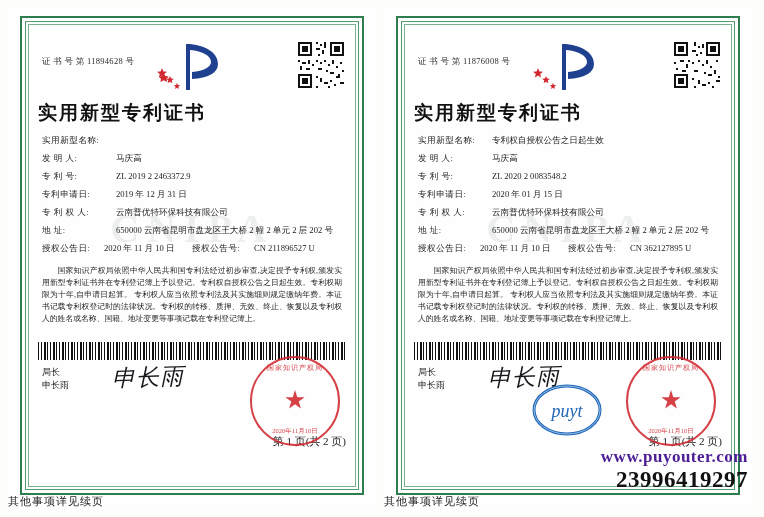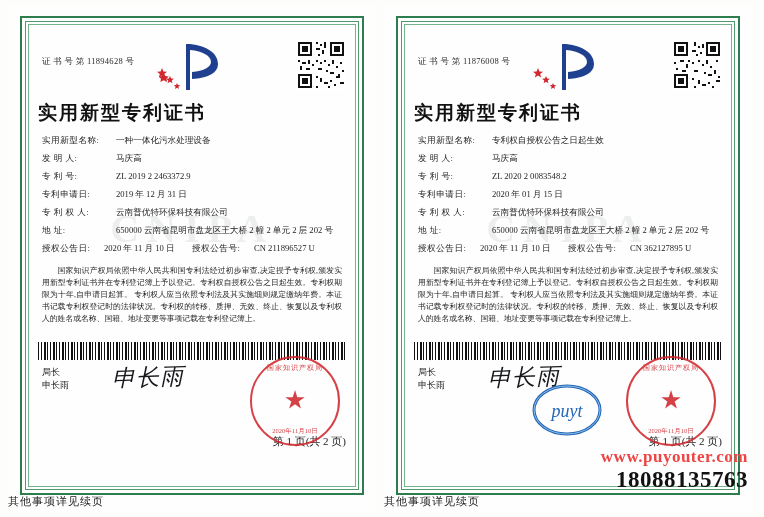--- a/index.html
+++ b/index.html
@@ -198,21 +198,21 @@
   }
   .brand-cn{
     font-size:21px;
     color:#2466b8;
     font-weight:bold;
     letter-spacing:1px;
     text-shadow:0 1px 0 #fff;
   }
   .brand-url{
     font-size:17px;
-    color:#ef4444;
+    color:#4c1d95;
     font-weight:bold;
     letter-spacing:.5px;
   }
   .brand-tel{
     font-size:23px;
     color:#111;
     font-weight:bold;
     letter-spacing:.5px;
   }
 </style>
@@ -288,21 +288,20 @@
               <rect x="40" y="36" width="2" height="2"></rect>
           </g>
         </svg>
       </div>
 
       <div class="title">实用新型专利证书</div>
 
       <div class="fields">
         <div class="row">
             <span class="lbl">实用新型名称:</span>
-            <span class="val">一种一体化污水处理设备</span>
           </div>
         <div class="row">
             <span class="lbl">发 明 人:</span>
             <span class="val">马庆高</span>
           </div>
         <div class="row">
             <span class="lbl">专 利 号:</span>
             <span class="val">ZL 2019 2 2463372.9</span>
           </div>
         <div class="row">
@@ -480,17 +479,17 @@
 
     <div class="footnote">其他事项详见续页</div>
 
     <svg class="brand-logo" viewBox="0 0 70 54">
       <ellipse cx="35" cy="27" rx="33" ry="24" fill="none" stroke="#2466b8" stroke-width="3"></ellipse>
       <ellipse cx="35" cy="27" rx="33" ry="24" fill="none" stroke="#8fc0e8" stroke-width="1"></ellipse>
       <text x="35" y="34" font-size="18" fill="#2466b8" font-family="Liberation Serif, serif" font-style="italic" text-anchor="middle">puyt</text>
     </svg>
     <div class="brand">
       <div class="brand-url">www.puyouter.com</div>
-      <div class="brand-tel">18088135763</div>
+      <div class="brand-tel">23996419297</div>
     </div>
   </div>
 
 </div>
 
 </body></html>

